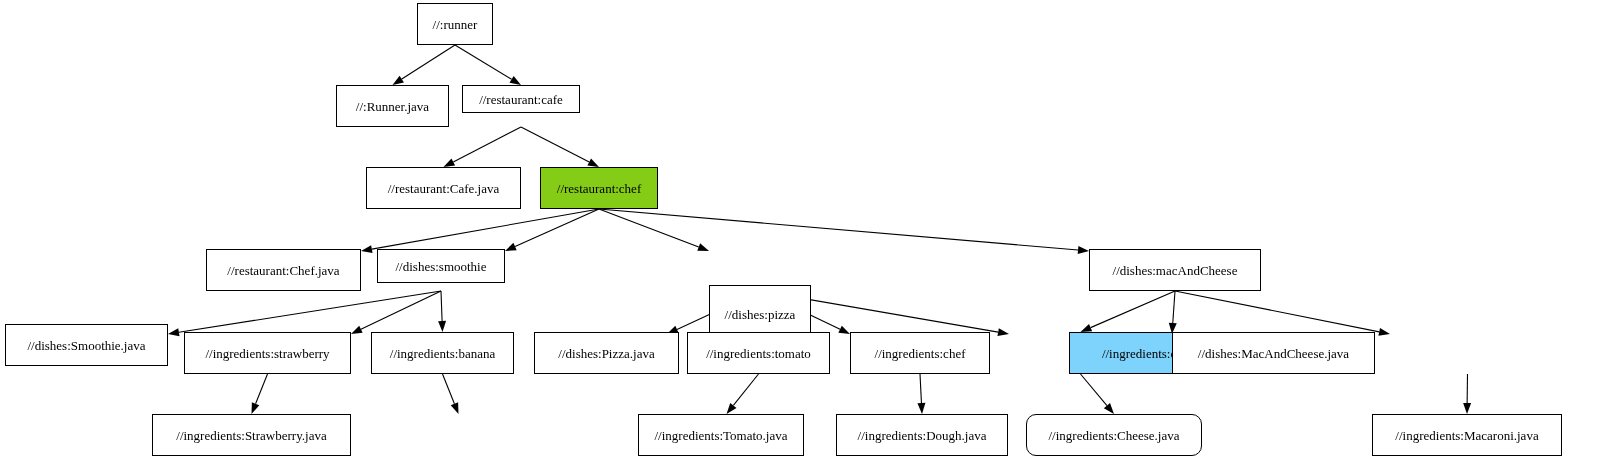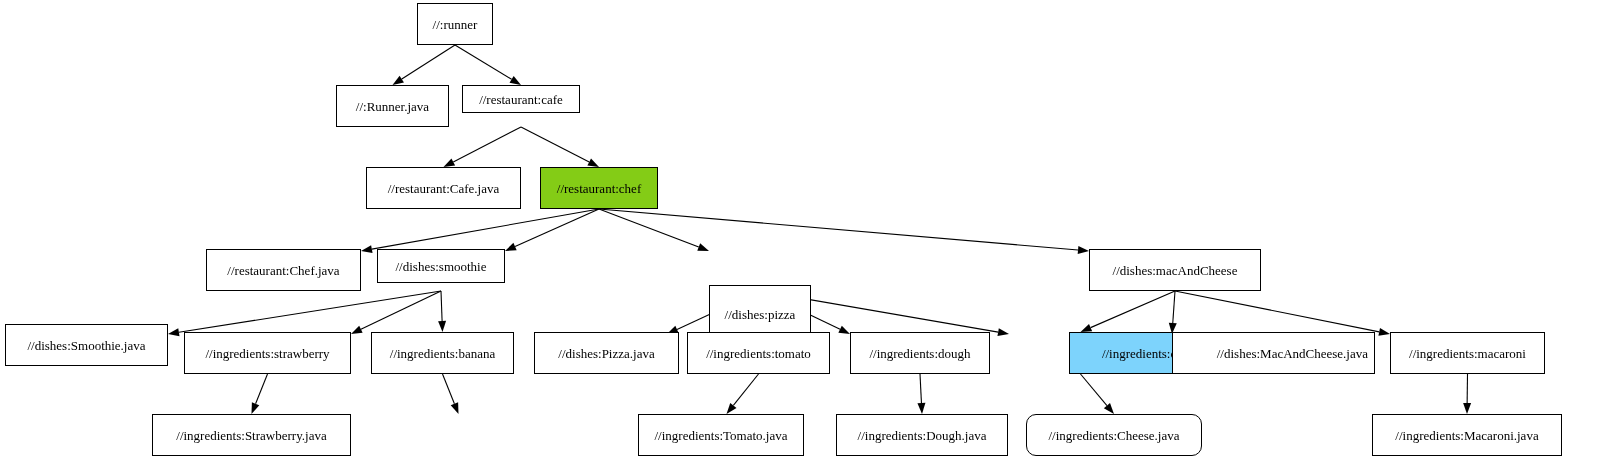--- a/index.html
+++ b/index.html
@@ -134,30 +134,27 @@
     <div class="graph-node" style="left: 371px; top: 332px; width: 143px; height: 42px; border-color: rgb(0, 0, 0); background: rgb(255, 255, 255);">
       <span class="node-label">//ingredients:banana</span>
     </div>
     <div class="graph-node" style="left: 534px; top: 332px; width: 145px; height: 42px; border-color: rgb(0, 0, 0); background: rgb(255, 255, 255);">
       <span class="node-label">//dishes:Pizza.java</span>
     </div>
     <div class="graph-node" style="left: 687px; top: 332px; width: 143px; height: 42px; border-color: rgb(0, 0, 0); background: rgb(255, 255, 255);">
       <span class="node-label">//ingredients:tomato</span>
     </div>
     <div class="graph-node" style="left: 850px; top: 332px; width: 140px; height: 42px; border-color: rgb(0, 0, 0); background: rgb(255, 255, 255);">
-      <span class="node-label">//ingredients:dough</span>
+      <span class="node-label">//ingredients:chef</span>
     </div>
     <div class="graph-node" style="left: 1069px; top: 332px; width: 143px; height: 42px; border-color: rgb(0, 0, 0); background: #7dd3fc; padding-left: 26px;">
       <span class="node-label">//ingredients:cheese</span>
     </div>
-    <div class="graph-node" style="left: 1172px; top: 332px; width: 203px; height: 42px; border-color: rgb(0, 0, 0); background: rgb(255, 255, 255); justify-content: flex-end;">
+    <div class="graph-node" style="left: 1172px; top: 332px; width: 203px; height: 42px; border-color: rgb(0, 0, 0); background: rgb(255, 255, 255);">
       <span class="node-label">//dishes:MacAndCheese.java</span>
-    </div>
-    <div class="graph-node" style="left: 1390px; top: 332px; width: 155px; height: 42px; border-color: rgb(0, 0, 0); background: rgb(255, 255, 255);">
-      <span class="node-label">//ingredients:macaroni</span>
     </div>
     <div class="graph-node" style="left: 152px; top: 414px; width: 199px; height: 42px; border-color: rgb(0, 0, 0); background: rgb(255, 255, 255); text-align: center;">
       <span class="node-label">//ingredients:Strawberry.java</span>
     </div>
     <div class="graph-node" style="left: 638px; top: 414px; width: 166px; height: 42px; border-color: rgb(0, 0, 0); background: rgb(255, 255, 255);">
       <span class="node-label">//ingredients:Tomato.java</span>
     </div>
     <div class="graph-node" style="left: 836px; top: 414px; width: 172px; height: 42px; border-color: rgb(0, 0, 0); background: rgb(255, 255, 255);">
       <span class="node-label">//ingredients:Dough.java</span>
     </div>

